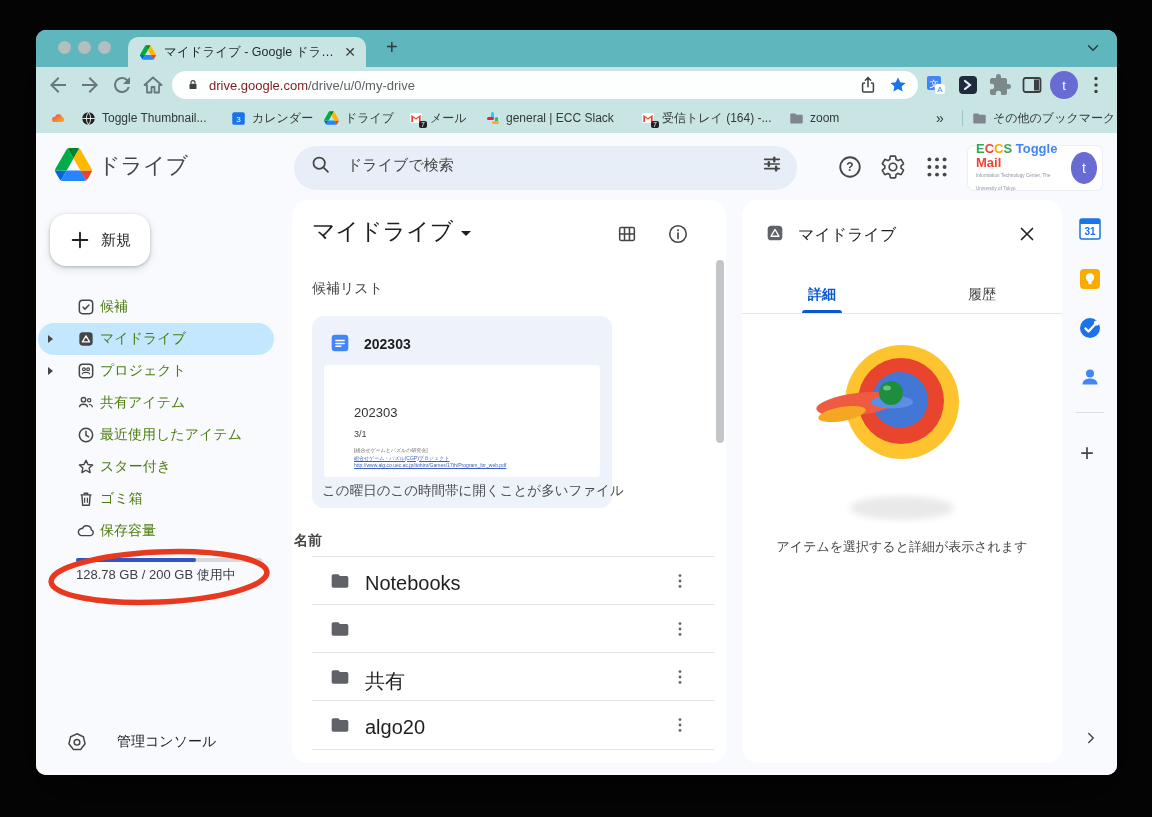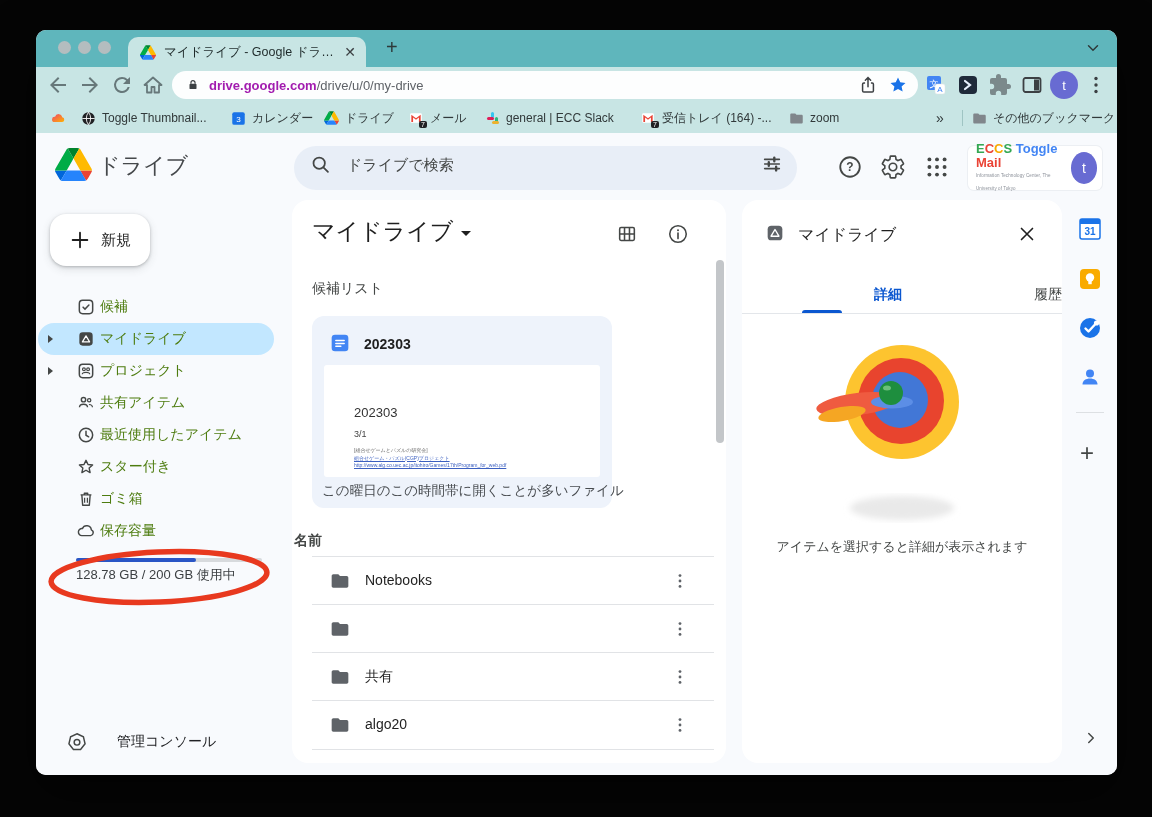--- a/index.html
+++ b/index.html
@@ -15,21 +15,21 @@
        border-radius:10px 10px 0 0;display:flex;align-items:center;padding:0 10px 0 12px;}
   .tab-title{font-size:12.5px;color:#1e2a2a;max-width:172px;white-space:nowrap;overflow:hidden;text-overflow:ellipsis;margin-left:8px;}
   .tab-close{margin-left:auto;font-size:14px;color:#3c4043;line-height:14px;}
   .newtab{position:absolute;left:350px;top:6px;font-size:20px;color:#2e3a3a;}
   .strip-chev{position:absolute;left:1048px;top:9px;}
   
   .toolbar{position:absolute;left:0;top:37px;width:1081px;height:36px;background:#c8e5e4;}
   .navic{position:absolute;top:6px;width:24px;height:24px;}
   .urlbar{position:absolute;left:136px;top:4px;width:746px;height:28px;border-radius:14px;background:#fdfefe;
           display:flex;align-items:center;padding:0 10px 0 14px;}
-  .url-host{font-size:13px;color:#a21caf;font-weight:bold;}
+  .url-host{font-size:13px;color:#7f1d1d;}
   .url-path{font-size:13px;color:#5f6368;}
   .avatar{position:absolute;left:1014px;top:4px;width:28px;height:28px;border-radius:50%;background:#686bd2;
           color:#fff;font-size:13px;display:flex;align-items:center;justify-content:center;}
   
   .bmbar{position:absolute;left:0;top:73px;width:1081px;height:30px;background:#c8e5e4;}
   .bm{position:absolute;top:0;height:30px;display:flex;align-items:center;gap:6px;}
   .bml{font-size:12px;color:#31393a;white-space:nowrap;}
   .bmsep{position:absolute;left:926px;top:7px;width:1px;height:16px;background:#9fc4c3;}
   
   .app{position:absolute;left:0;top:103px;width:1081px;height:642px;background:#f8fafd;}
@@ -70,26 +70,26 @@
   .preview{position:absolute;left:12px;top:49px;width:276px;height:112px;background:#fff;border-radius:3px;overflow:hidden;}
   .pv-h{position:absolute;left:30px;top:40px;font-size:13px;color:#333;}
   .pv-s{position:absolute;left:30px;top:64px;font-size:9px;color:#444;}
   .pv-t{position:absolute;left:30px;top:82px;font-size:5px;line-height:7.5px;color:#666;white-space:nowrap;}
   .pv-t .lnk{color:#3b5fc0;text-decoration:underline;display:block;}
   .reason{position:absolute;left:10px;top:166px;width:286px;font-size:13.5px;color:#474b4f;white-space:nowrap;}
   .colhead{position:absolute;left:2px;top:332px;font-size:14px;color:#444746;font-weight:bold;}
   .hr{position:absolute;left:20px;width:402px;height:1px;background:#e1e3e6;}
   .frow{position:absolute;left:0;width:434px;height:48px;}
   .frow .fic{position:absolute;left:38px;top:14px;width:20px;height:20px;color:#5f6368;}
-  .frow .fname{position:absolute;left:73px;top:15px;font-size:14px;color:#1f1f1f;white-space:nowrap;}
+  .frow .fname{position:absolute;left:73px;top:15px;font-size:20px;color:#1f1f1f;white-space:nowrap;}
   .frow .kebab{position:absolute;left:378px;top:13px;width:20px;height:22px;color:#5f6368;}
   .sbthumb{position:absolute;left:424px;top:60px;width:8px;height:183px;border-radius:4px;background:#c3c6c9;}
   .details{left:706px;top:67px;width:320px;height:563px;}
   .dtitle{position:absolute;left:56px;top:25px;font-size:16px;color:#1f1f1f;}
-  .dtab{position:absolute;top:86px;width:160px;text-align:right;font-size:14px;}
+  .dtab{position:absolute;top:86px;width:160px;text-align:center;font-size:14px;}
   .dtab.on{color:#0b57d0;font-weight:bold;}
   .dtab.off{color:#444746;}
   .underline{position:absolute;left:60px;top:110px;width:40px;height:3px;border-radius:3px 3px 0 0;background:#0b57d0;}
   .ddiv{position:absolute;left:0;top:113px;width:320px;height:1px;background:#e3e6ea;}
   .dmsg{position:absolute;left:0;top:338px;width:320px;text-align:center;font-size:13px;color:#444746;}
   
   .rail-ic{position:absolute;left:1042px;width:24px;height:24px;}
   .rail-div{position:absolute;left:1040px;top:279px;width:28px;height:1px;background:#dde0e3;}
   .rail-plus{position:absolute;left:1044px;top:306px;font-size:24px;color:#444746;}
   .rail-chev{position:absolute;left:1046px;top:596px;}

